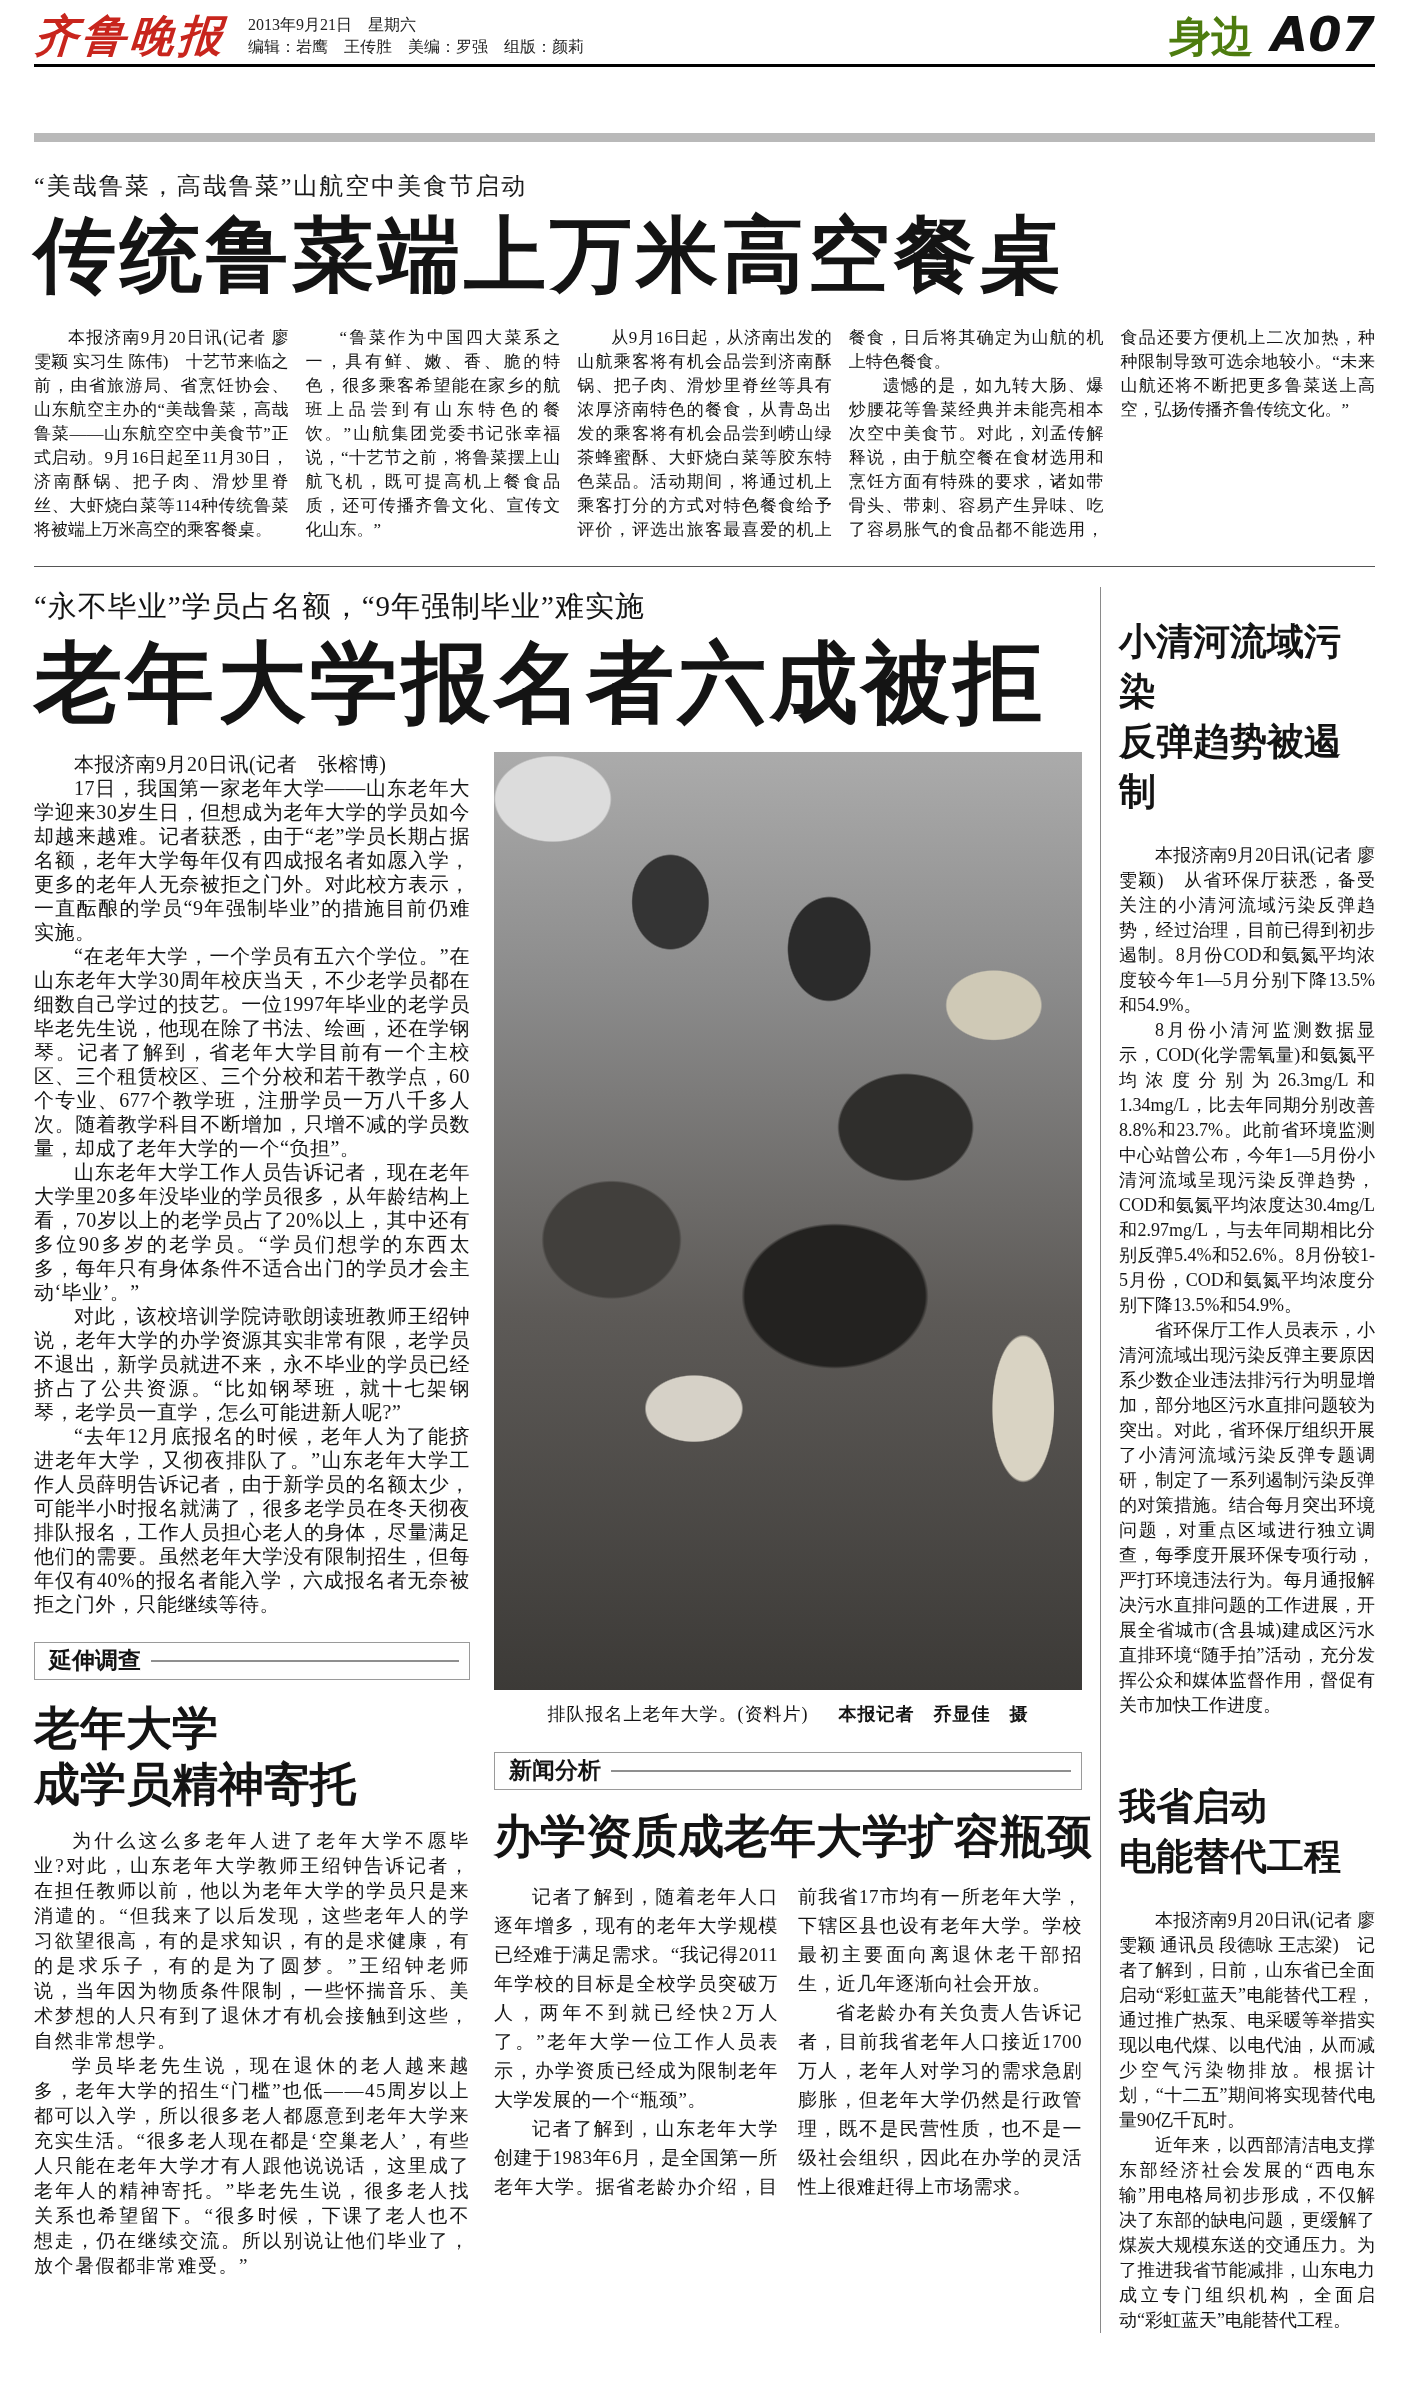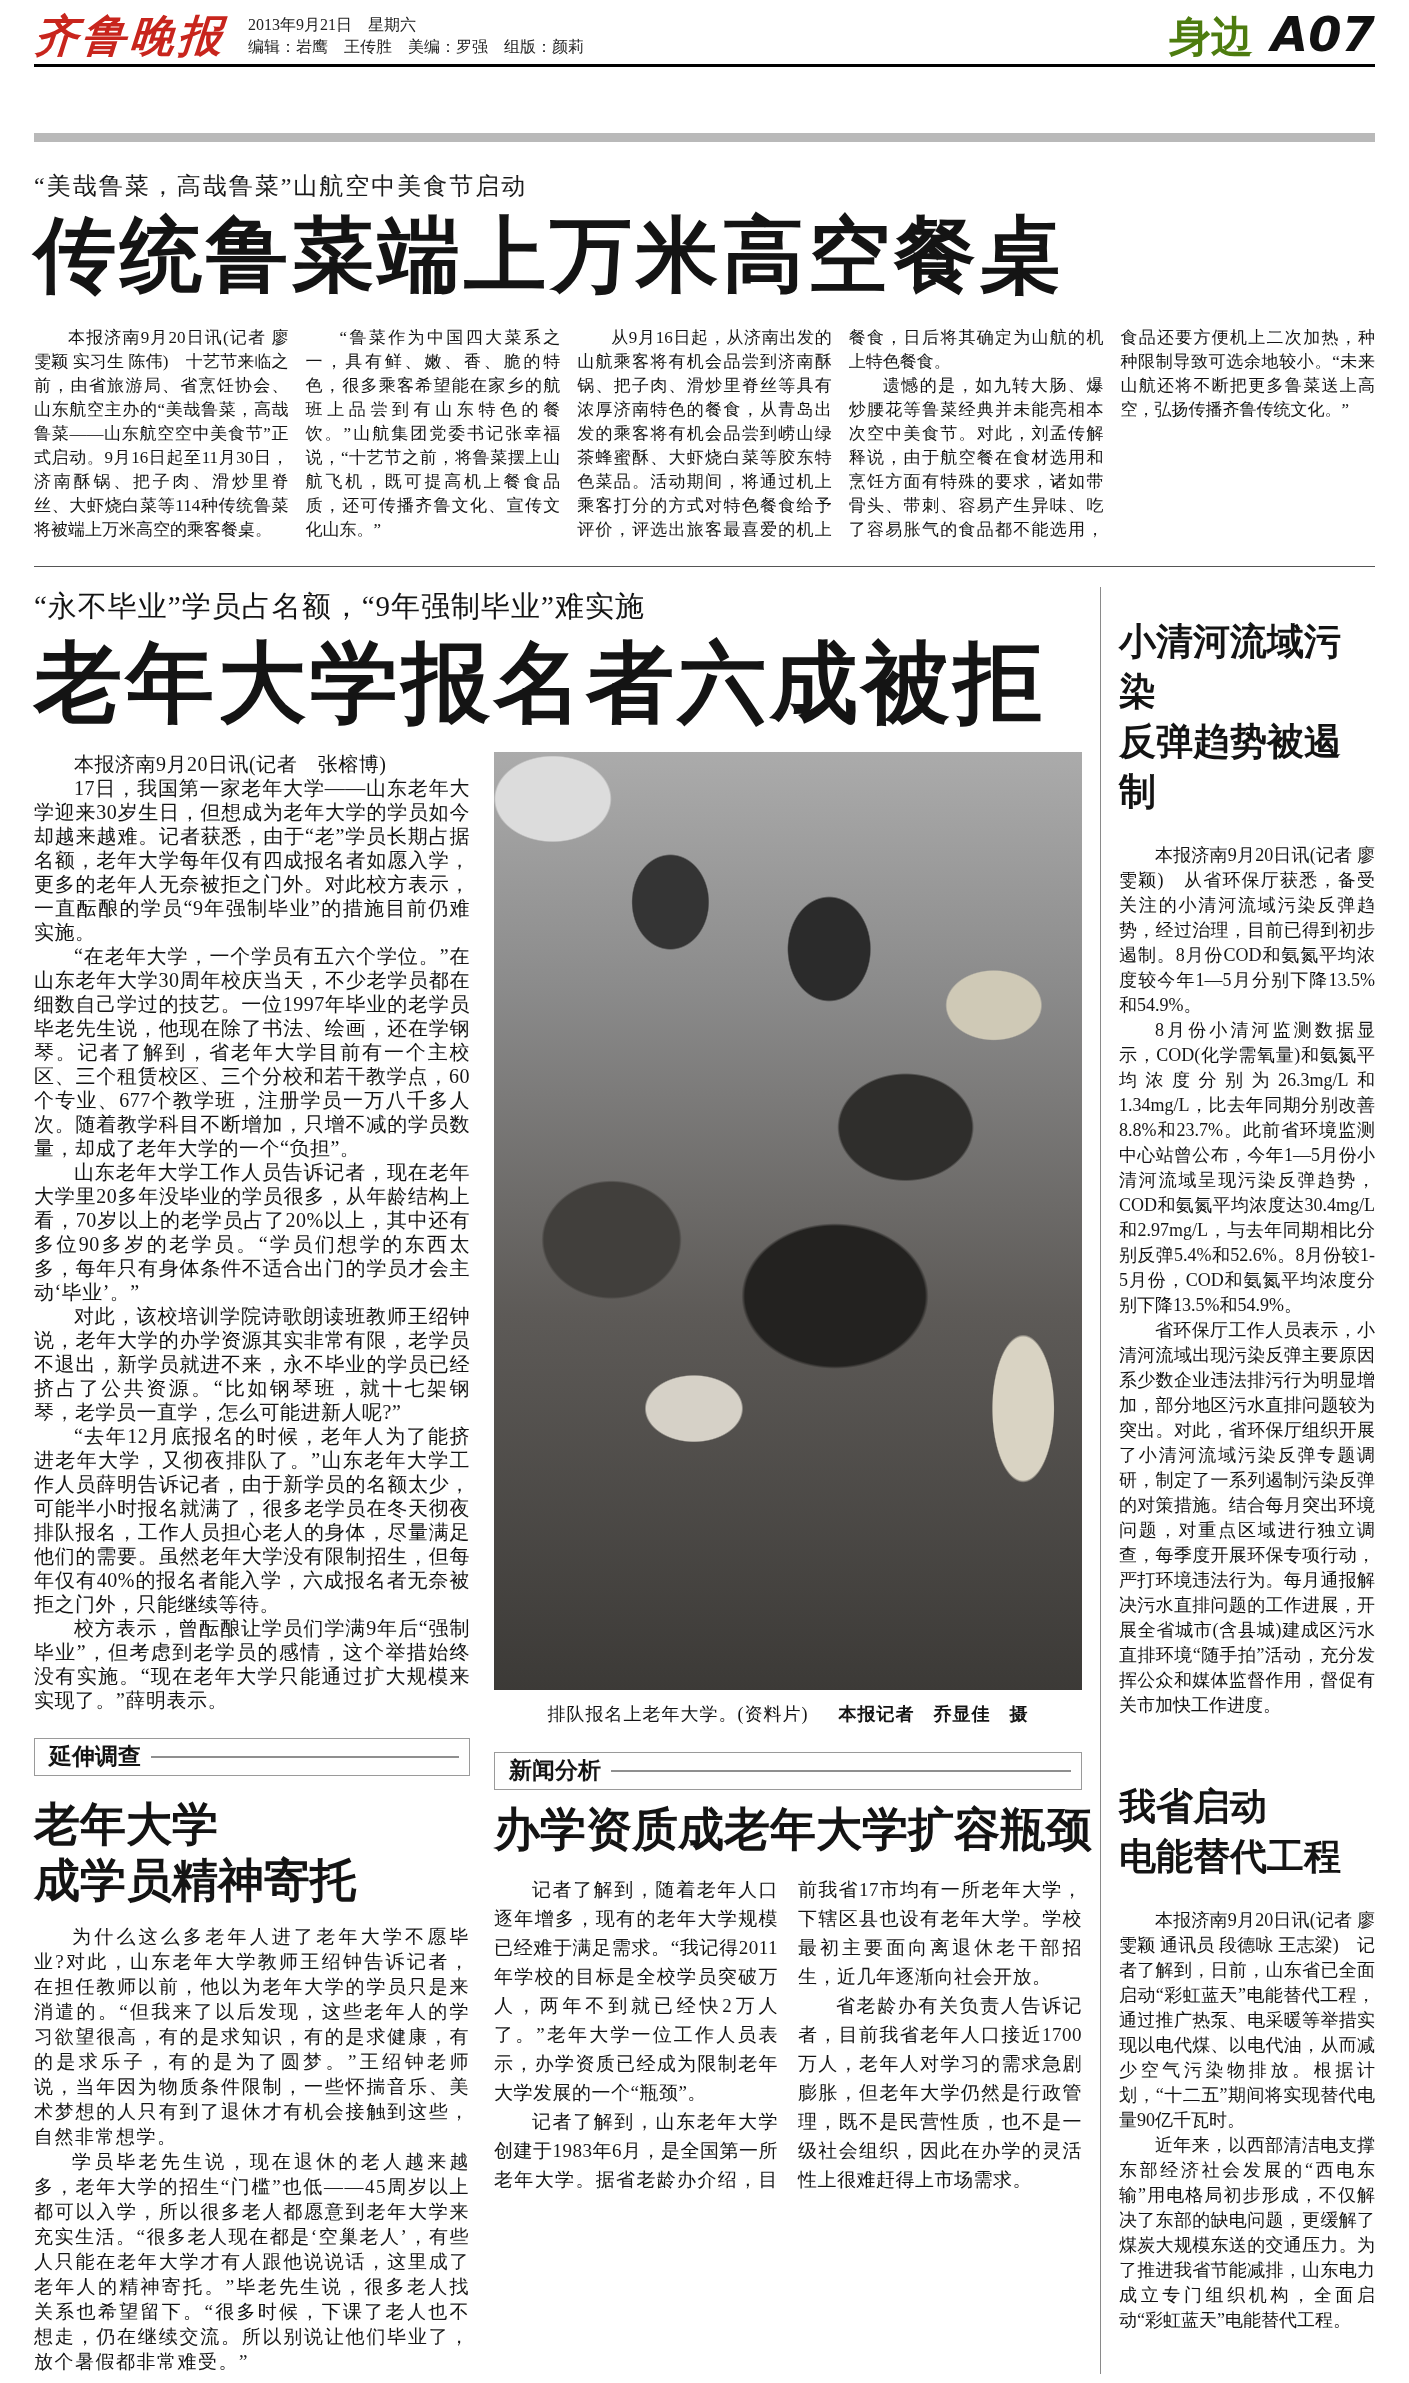--- a/index.html
+++ b/index.html
@@ -66,21 +66,21 @@
       radial-gradient(ellipse 180px 140px at 58% 58%, #232220 0 50%, transparent 52%),
       radial-gradient(ellipse 95px 65px at 34% 70%, #d6d1c7 0 50%, transparent 52%),
       radial-gradient(ellipse 55px 130px at 90% 70%, #d9d3c3 0 55%, transparent 57%),
       radial-gradient(ellipse 130px 110px at 20% 52%, #413f3c 0 52%, transparent 54%),
       linear-gradient(180deg,#ababab 0%,#8b8b8b 25%,#5d5a57 60%,#3c3a37 100%);}
   .caption{font-size:18px;margin-top:12px;display:flex;justify-content:center;gap:30px;
            letter-spacing:1px;}
   .caption .credit{font-family:"DejaVu Sans","Liberation Sans",sans-serif;font-weight:bold;}
 
   .ana-h{font-family:"DejaVu Sans","Liberation Sans",sans-serif;font-weight:bold;font-size:46px;
-         line-height:1.15;margin:13px 0 20px;white-space:nowrap;}
+         line-height:1.15;margin:20px 0 20px;white-space:nowrap;}
   .ana-body{column-count:2;column-gap:20px;font-size:19px;line-height:29px;text-align:justify;
             letter-spacing:0.5px;}
 
   
   .sb-h{font-family:"DejaVu Sans","Liberation Sans",sans-serif;font-weight:bold;font-size:37px;
         line-height:50px;margin:30px 0 26px;}
   .sb-h2{margin-top:64px;}
   .sb-body{font-size:18px;line-height:25px;text-align:justify;}
 </style>
 </head>
@@ -124,21 +124,20 @@
         <div class="a2-row">
 
           <div class="a2-left">
             <div class="a2-body">
               <p class="np">本报济南9月20日讯(记者　张榕博)</p>
               <p class="np">17日，我国第一家老年大学——山东老年大学迎来30岁生日，但想成为老年大学的学员如今却越来越难。记者获悉，由于“老”学员长期占据名额，老年大学每年仅有四成报名者如愿入学，更多的老年人无奈被拒之门外。对此校方表示，一直酝酿的学员“9年强制毕业”的措施目前仍难实施。</p>
               <p class="np">“在老年大学，一个学员有五六个学位。”在山东老年大学30周年校庆当天，不少老学员都在细数自己学过的技艺。一位1997年毕业的老学员毕老先生说，他现在除了书法、绘画，还在学钢琴。记者了解到，省老年大学目前有一个主校区、三个租赁校区、三个分校和若干教学点，60个专业、677个教学班，注册学员一万八千多人次。随着教学科目不断增加，只增不减的学员数量，却成了老年大学的一个“负担”。</p>
               <p class="np">山东老年大学工作人员告诉记者，现在老年大学里20多年没毕业的学员很多，从年龄结构上看，70岁以上的老学员占了20%以上，其中还有多位90多岁的老学员。“学员们想学的东西太多，每年只有身体条件不适合出门的学员才会主动‘毕业’。”</p>
               <p class="np">对此，该校培训学院诗歌朗读班教师王绍钟说，老年大学的办学资源其实非常有限，老学员不退出，新学员就进不来，永不毕业的学员已经挤占了公共资源。“比如钢琴班，就十七架钢琴，老学员一直学，怎么可能进新人呢?”</p>
               <p class="np">“去年12月底报名的时候，老年人为了能挤进老年大学，又彻夜排队了。”山东老年大学工作人员薛明告诉记者，由于新学员的名额太少，可能半小时报名就满了，很多老学员在冬天彻夜排队报名，工作人员担心老人的身体，尽量满足他们的需要。虽然老年大学没有限制招生，但每年仅有40%的报名者能入学，六成报名者无奈被拒之门外，只能继续等待。</p>
-              <p class="np">校方表示，曾酝酿让学员们学满9年后“强制毕业”，但考虑到老学员的感情，这个举措始终没有实施。“现在老年大学只能通过扩大规模来实现了。”薛明表示。</p>
             </div>
 
             <section>
               <div class="tag-row">
                 <span class="tag-box">延伸调查</span>
                 <span class="tag-line"></span>
               </div>
               <div class="ext-h">
                 <div>老年大学</div>
                 <div>成学员精神寄托</div>

